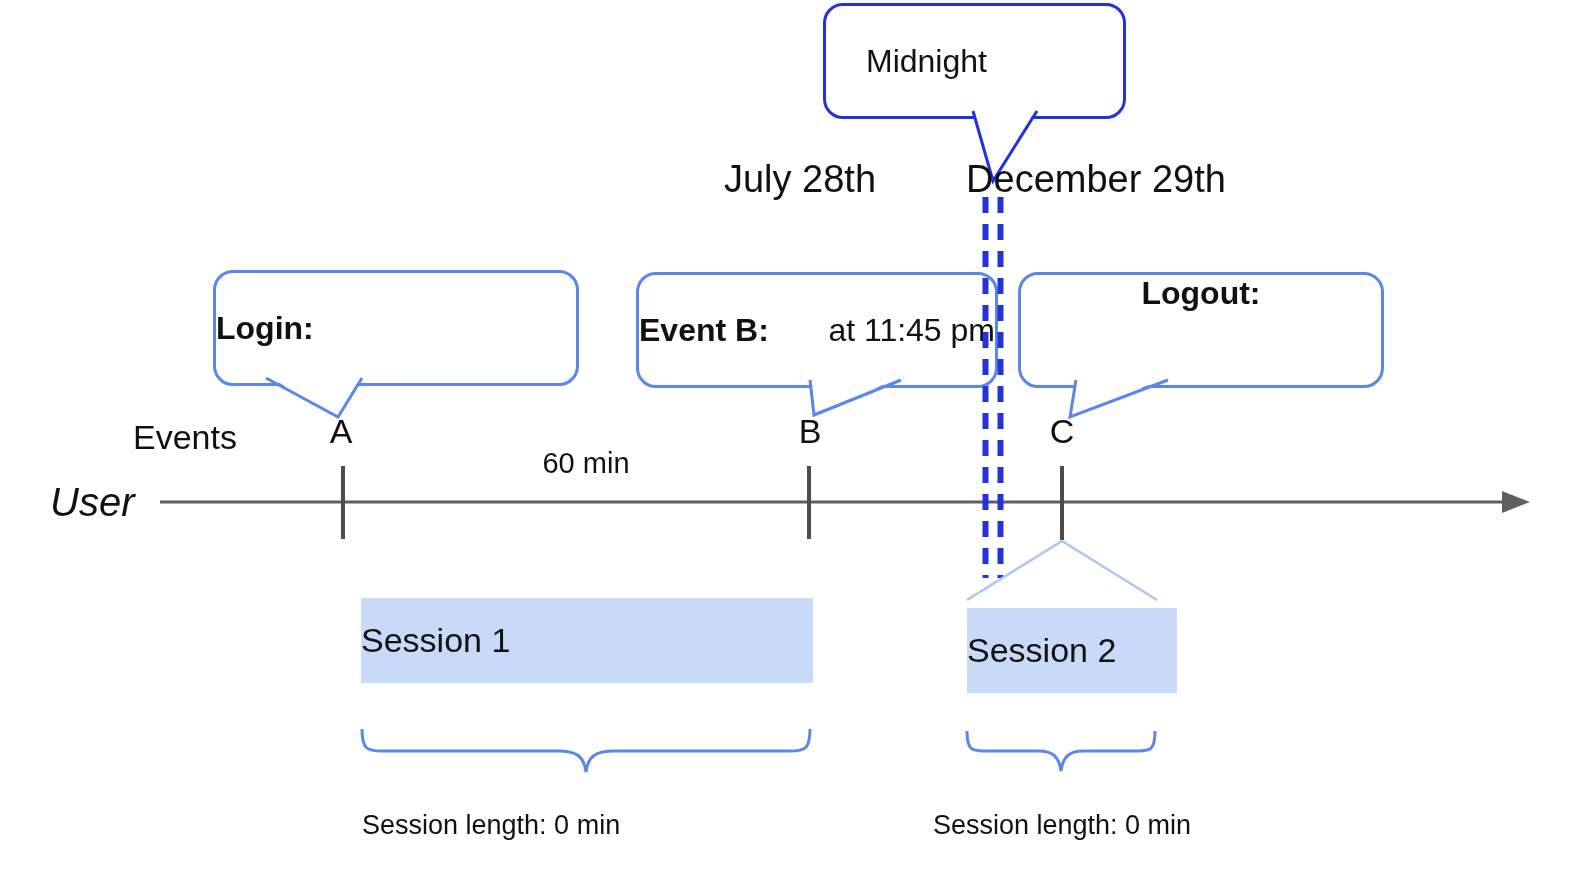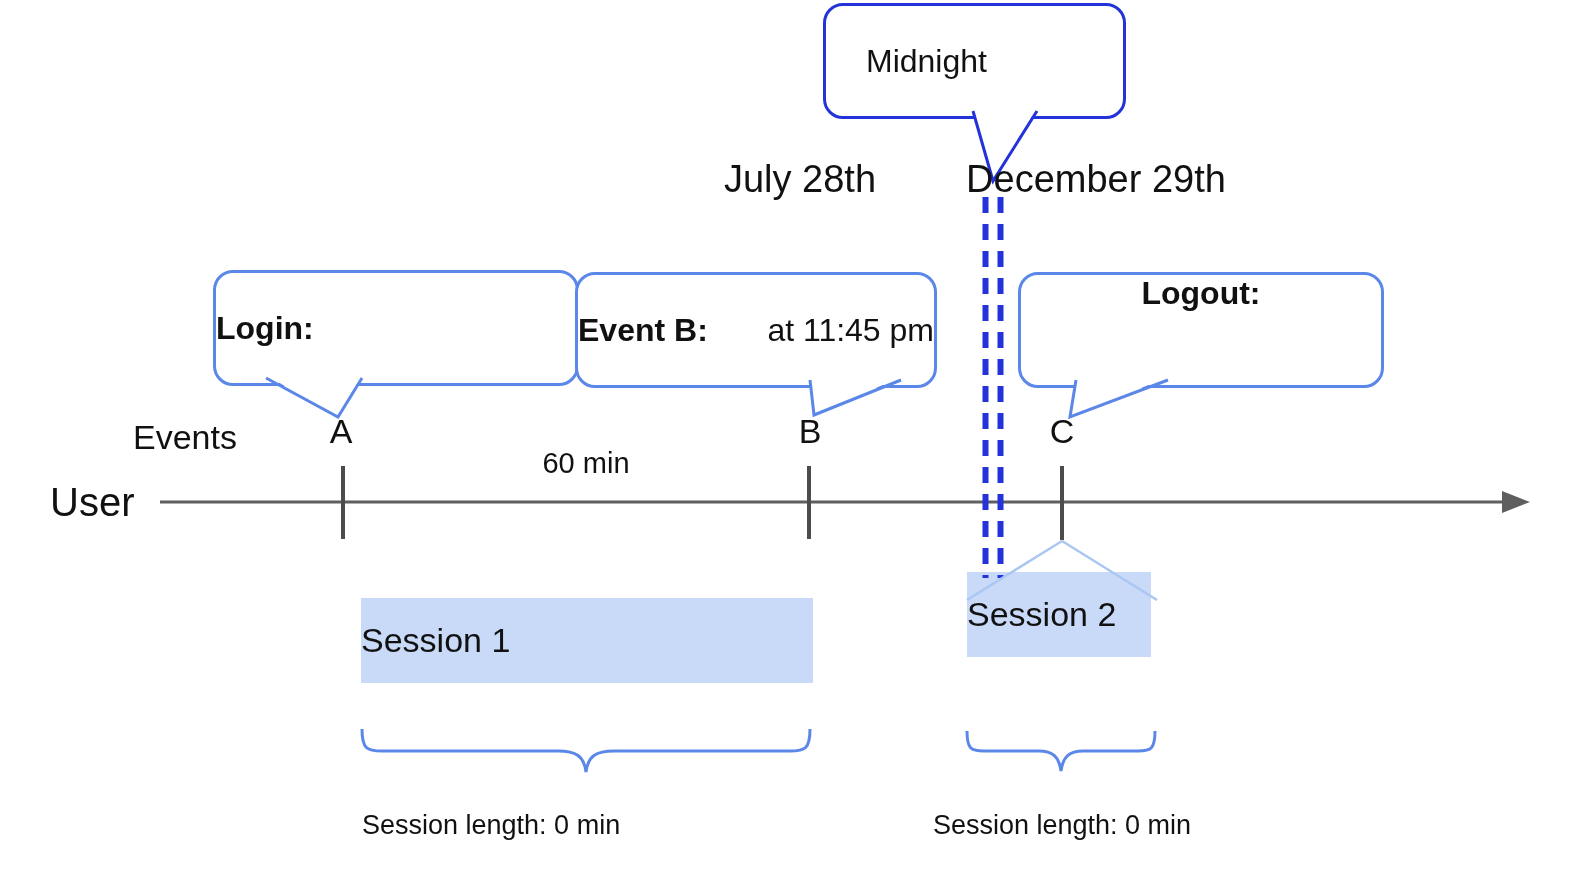--- a/index.html
+++ b/index.html
@@ -70,34 +70,34 @@
 <div class="canvas">
 
   <div class="bubble dark" style="left:823px; top:3px; width:257px; height:110px;">
     <span>Midnight</span>
   </div>
 
   <div class="bubble" style="left:213px; top:270px; width:360px; height:110px;">
     <span class="strong">Login:</span>
   </div>
 
-  <div class="bubble" style="left:575px; top:272px; width:356px; height:110px;">
+  <div class="bubble" style="left:636px; top:272px; width:356px; height:110px;">
     <span class="strong">Event B:</span>
       <span>at 11:45 pm</span>
   </div>
 
   <div class="bubble" style="left:1018px; top:272px; width:360px; height:110px;flex-direction:column;">
     <span class="strong">Logout:</span>
   </div>
 
   <div class="session-box" style="left:361px; top:598px; width:452px; height:85px;">
     <span>Session 1</span>
   </div>
 
-  <div class="session-box" style="left:967px; top:572px; width:184px; height:85px;">
+  <div class="session-box" style="left:967px; top:608px; width:210px; height:85px;">
     <span>Session 2</span>
   </div>
 
   <svg class="decor" width="1596" height="870" viewBox="0 0 1596 870">
 
     <line x1="160" y1="502" x2="1506" y2="502" stroke="#5f5f5f" stroke-width="3"></line>
     <polygon points="1502,491 1530,502 1502,513" fill="#5f5f5f"></polygon>
 
     <line x1="343" y1="466" x2="343" y2="539" stroke="#4c4c4c" stroke-width="4"></line>
     <line x1="809" y1="466" x2="809" y2="539" stroke="#4c4c4c" stroke-width="4"></line>
@@ -125,21 +125,21 @@
              C 588,756 596,751 614,751 L 790,751 C 805,751 810,749 810,729" fill="none" stroke="#5b87e8" stroke-width="3"></path>
 
     <path d="M 967,731 C 967,749 971,751 984,751 L 1039,751 C 1052,751 1059,756 1061,771
              C 1063,756 1070,751 1083,751 L 1138,751 C 1151,751 1155,749 1155,731" fill="none" stroke="#5b87e8" stroke-width="3"></path>
   </svg>
 
   <div class="lbl lbl-date center-x" style="left:800px; top:158px;">July 28th</div>
   <div class="lbl lbl-date center-x" style="left:1096px; top:158px;">December 29th</div>
 
   <div class="lbl lbl-axis" style="left:133px; top:418px;">Events</div>
-  <div class="lbl lbl-user" style="left:50px; top:480px;">User</div>
+  <div class="lbl lbl-user" style="left:50px; top:480px;font-style:italic;">User</div>
 
   <div class="lbl lbl-event center-x" style="left:341px; top:412px;">A</div>
   <div class="lbl lbl-event center-x" style="left:810px; top:412px;">B</div>
   <div class="lbl lbl-event center-x" style="left:1062px; top:412px;">C</div>
 
   <div class="lbl lbl-interval center-x" style="left:586px; top:447px;">60 min</div>
 
   <div class="lbl lbl-length" style="left:362px; top:810px;">Session length: 0 min</div>
   <div class="lbl lbl-length center-x" style="left:1062px; top:810px;">Session length: 0 min</div>
 

